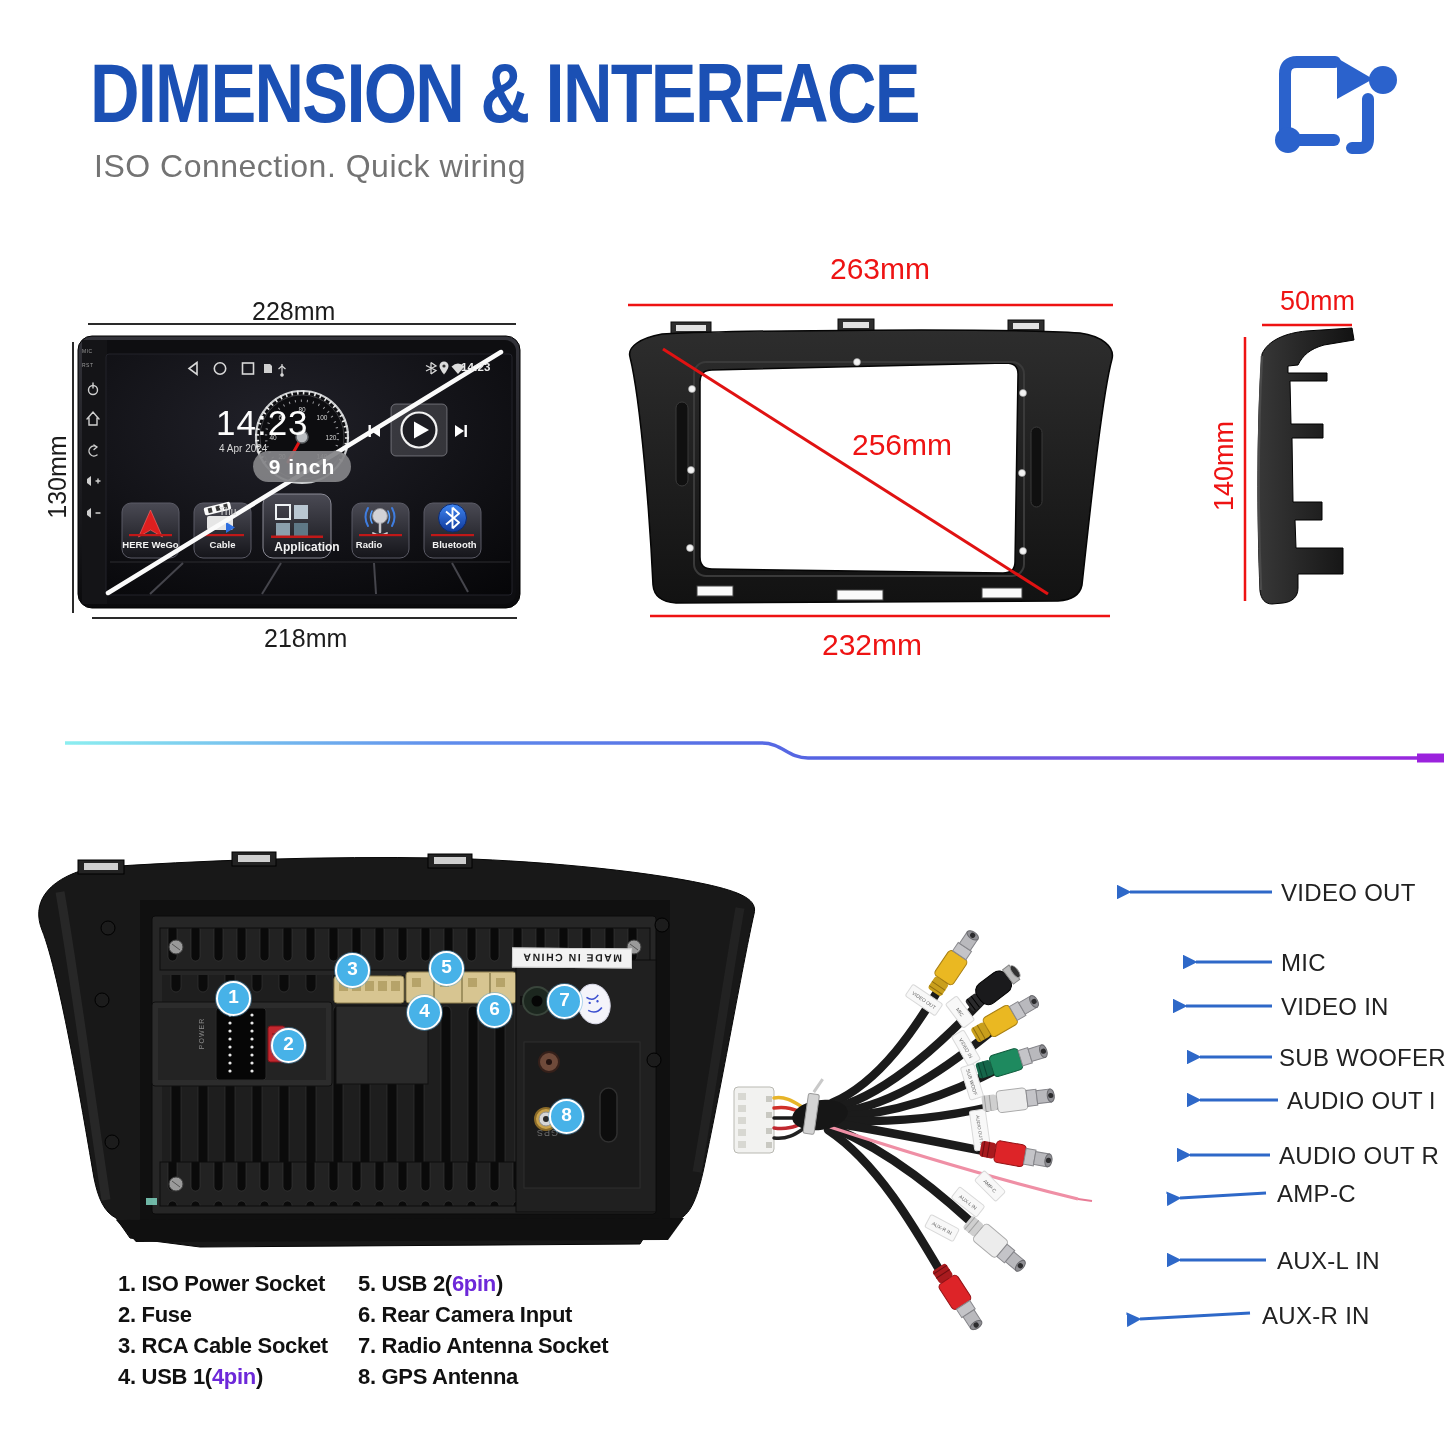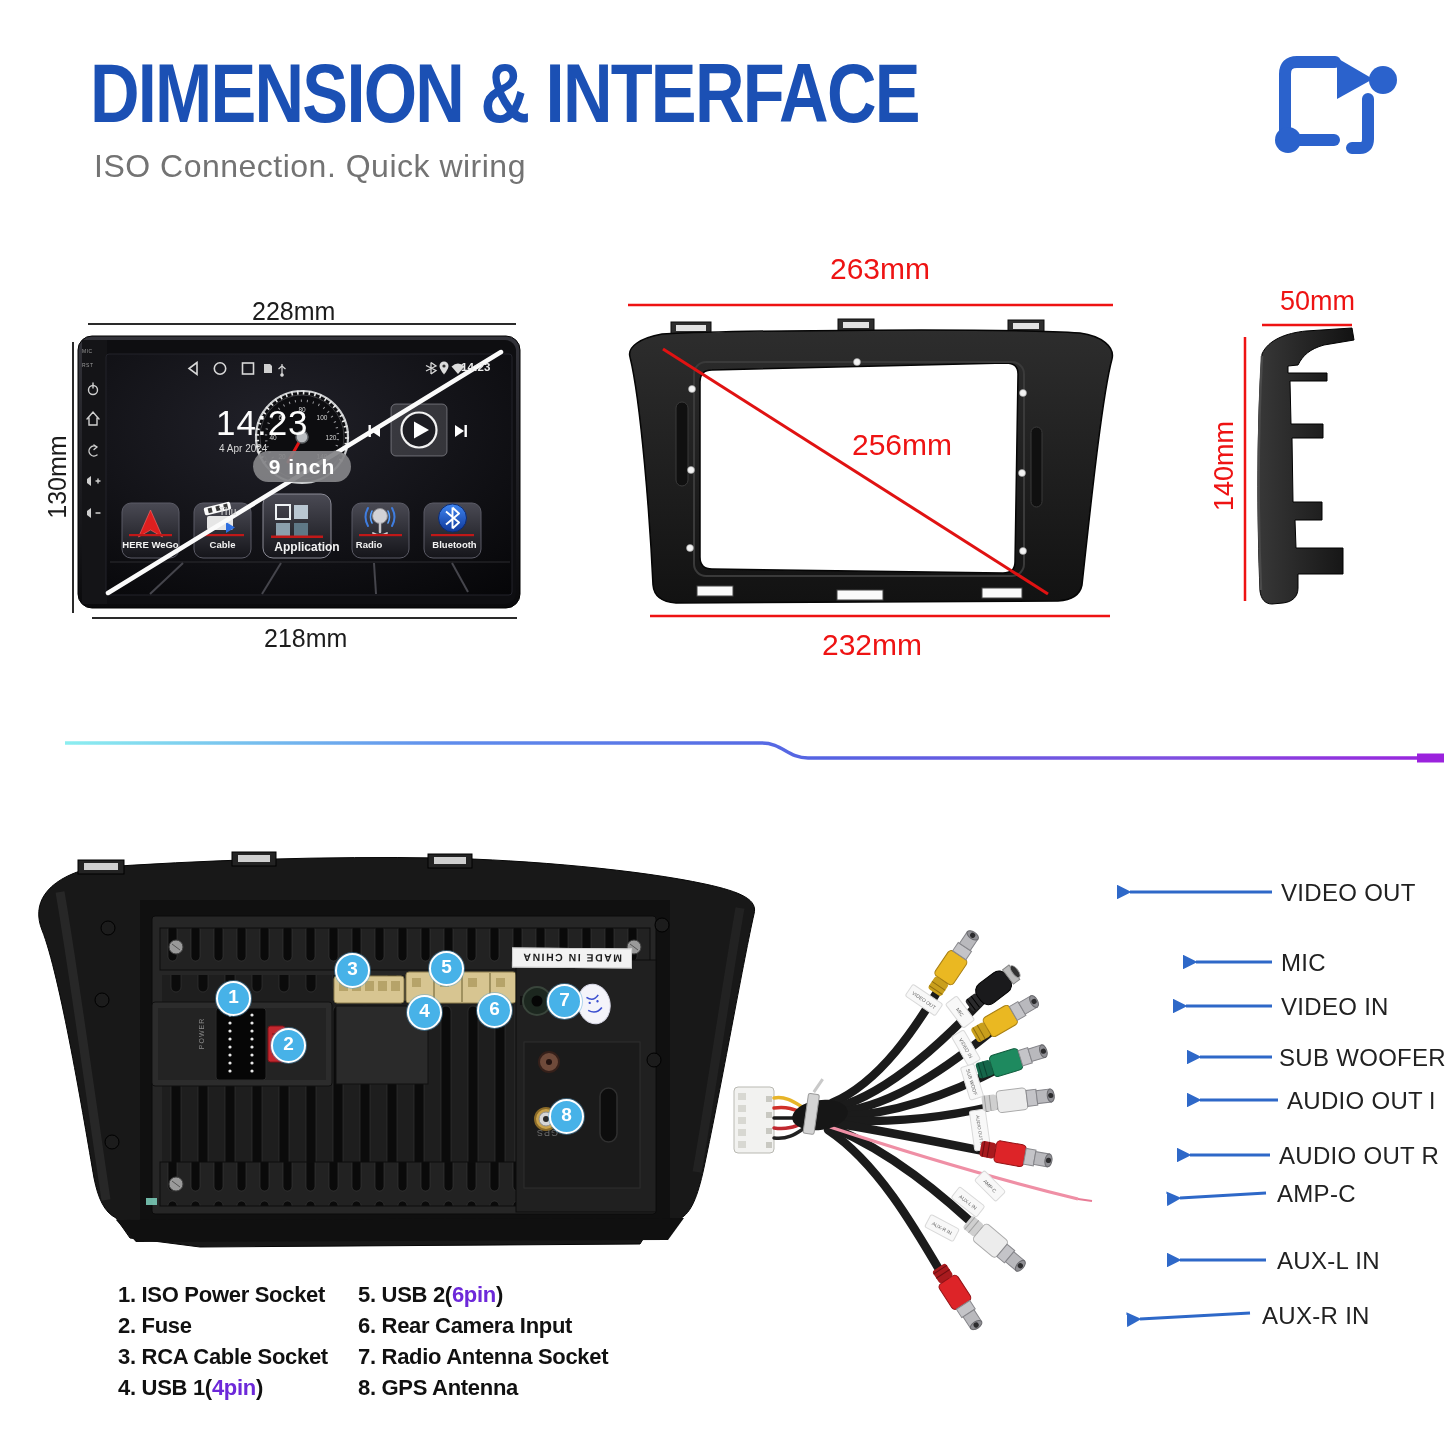--- a/index.html
+++ b/index.html
@@ -24,21 +24,21 @@
   .bezlab{font-size:5px;color:#9a9a9a;letter-spacing:.5px;}
   .callout{width:31px;height:31px;border-radius:50%;background:#47b2e8;border:2px solid #ffffff;
            box-shadow:0 0 0 1px rgba(90,170,220,.45);color:#fff;font-size:19px;font-weight:700;
            text-align:center;line-height:27px;}
   .hlabel{font-size:24px;color:#212121;letter-spacing:.3px;white-space:nowrap;}
   .madein{left:512px;top:948px;width:118px;height:18px;background:#f2f2f2;border:1px solid #cfcfcf;
           transform:rotate(180.5deg);text-align:center;font-size:10.5px;font-weight:700;color:#1c1c1c;
           letter-spacing:1.5px;line-height:18px;}
   .gpslab{left:536px;top:1128px;font-size:9px;color:#6d6d6d;transform:rotate(180deg);letter-spacing:1px;}
   .powlab{left:186px;top:1030px;font-size:7px;color:#8a8a8a;transform:rotate(-90deg);letter-spacing:1px;}
-  .legend-col{font-size:22px;font-weight:700;color:#111;line-height:31px;letter-spacing:-0.3px;white-space:nowrap;margin-top:11px;}
+  .legend-col{font-size:22px;font-weight:700;color:#111;line-height:31px;letter-spacing:-0.3px;white-space:nowrap;}
   .lred{color:#6d28d9;}
 </style>
 </head>
 <body>
 
 <div id="canvas">
 
 <svg id="art" width="1445" height="1445" viewBox="0 0 1445 1445">
   <defs>
     <linearGradient id="bezelGrad" x1="0" y1="0" x2="0" y2="1">

